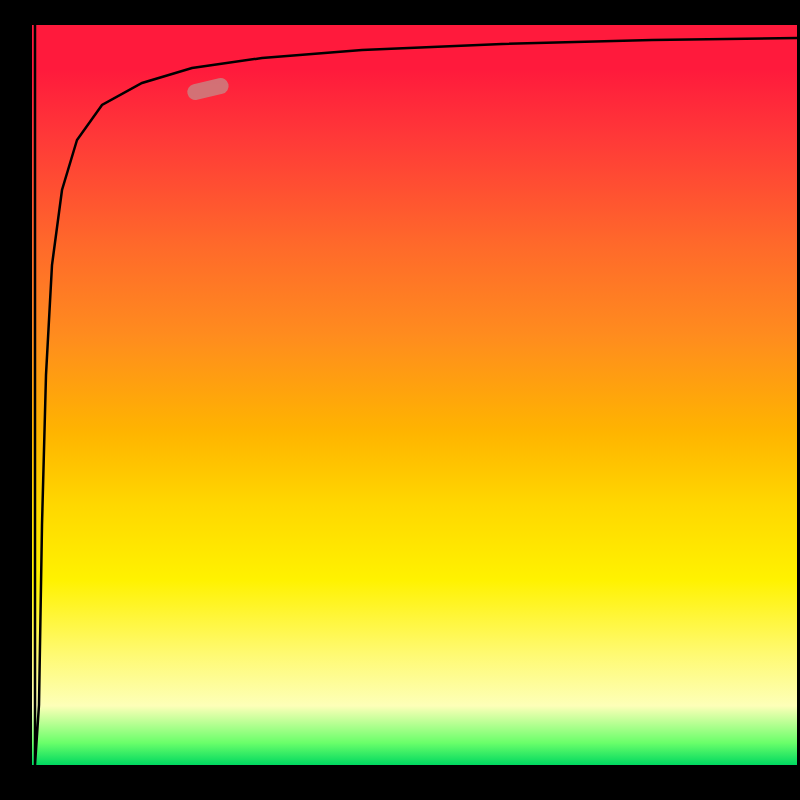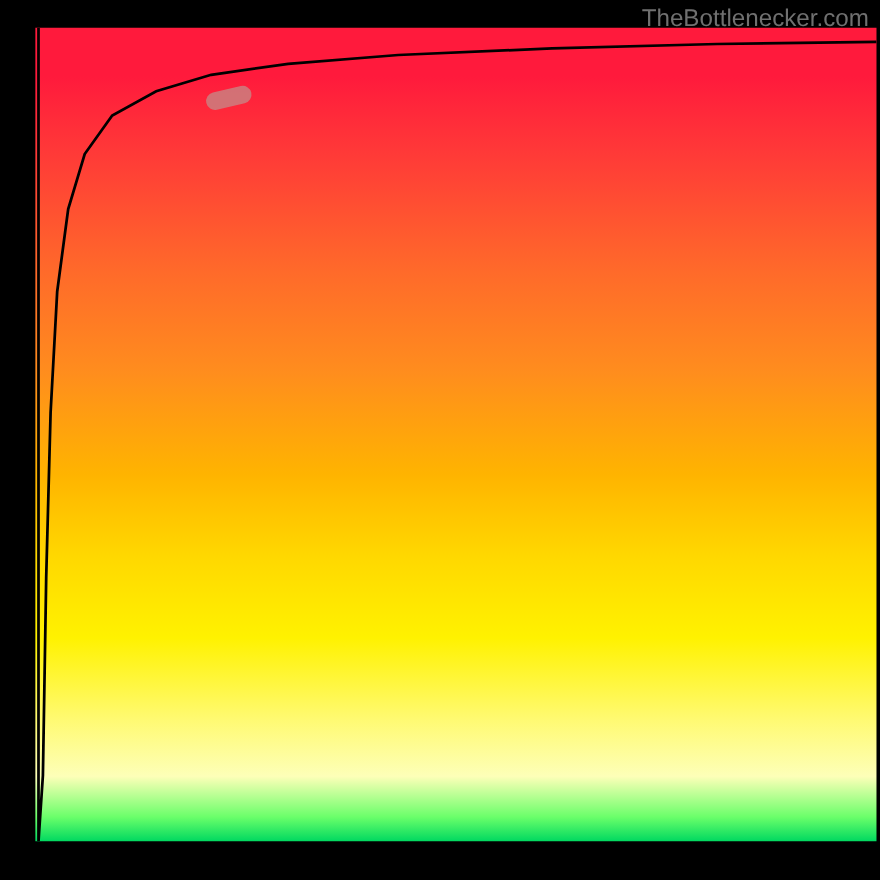--- a/index.html
+++ b/index.html
@@ -61,21 +61,20 @@
     left: 0;
     top: 0;
     width: 100%;
     height: 100%;
   }
 </style>
 </head>
 <body>
 
 <div class="chart-container">
-  <div class="watermark">TheBottlenecker.com</div>
 
   <div class="plot-area">
     <div class="gradient-bg"></div>
     <svg class="curves" viewBox="0 0 765 740" preserveAspectRatio="none">
       <path d="M 3 0
            L 3 740
            L 7 680
            L 10 500
            L 14 350
            L 20 240

